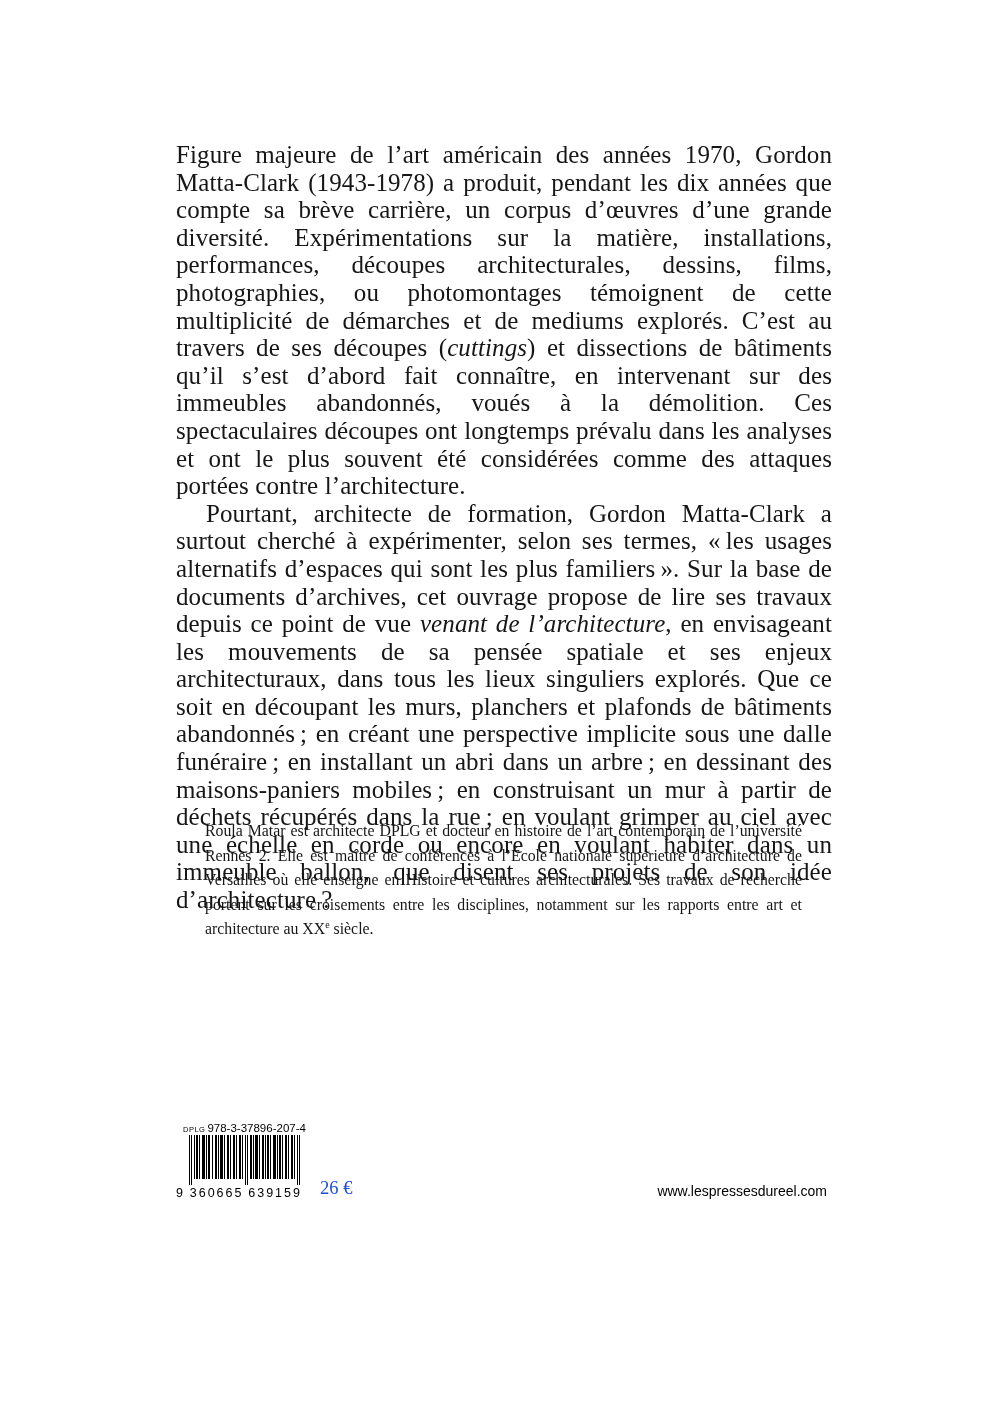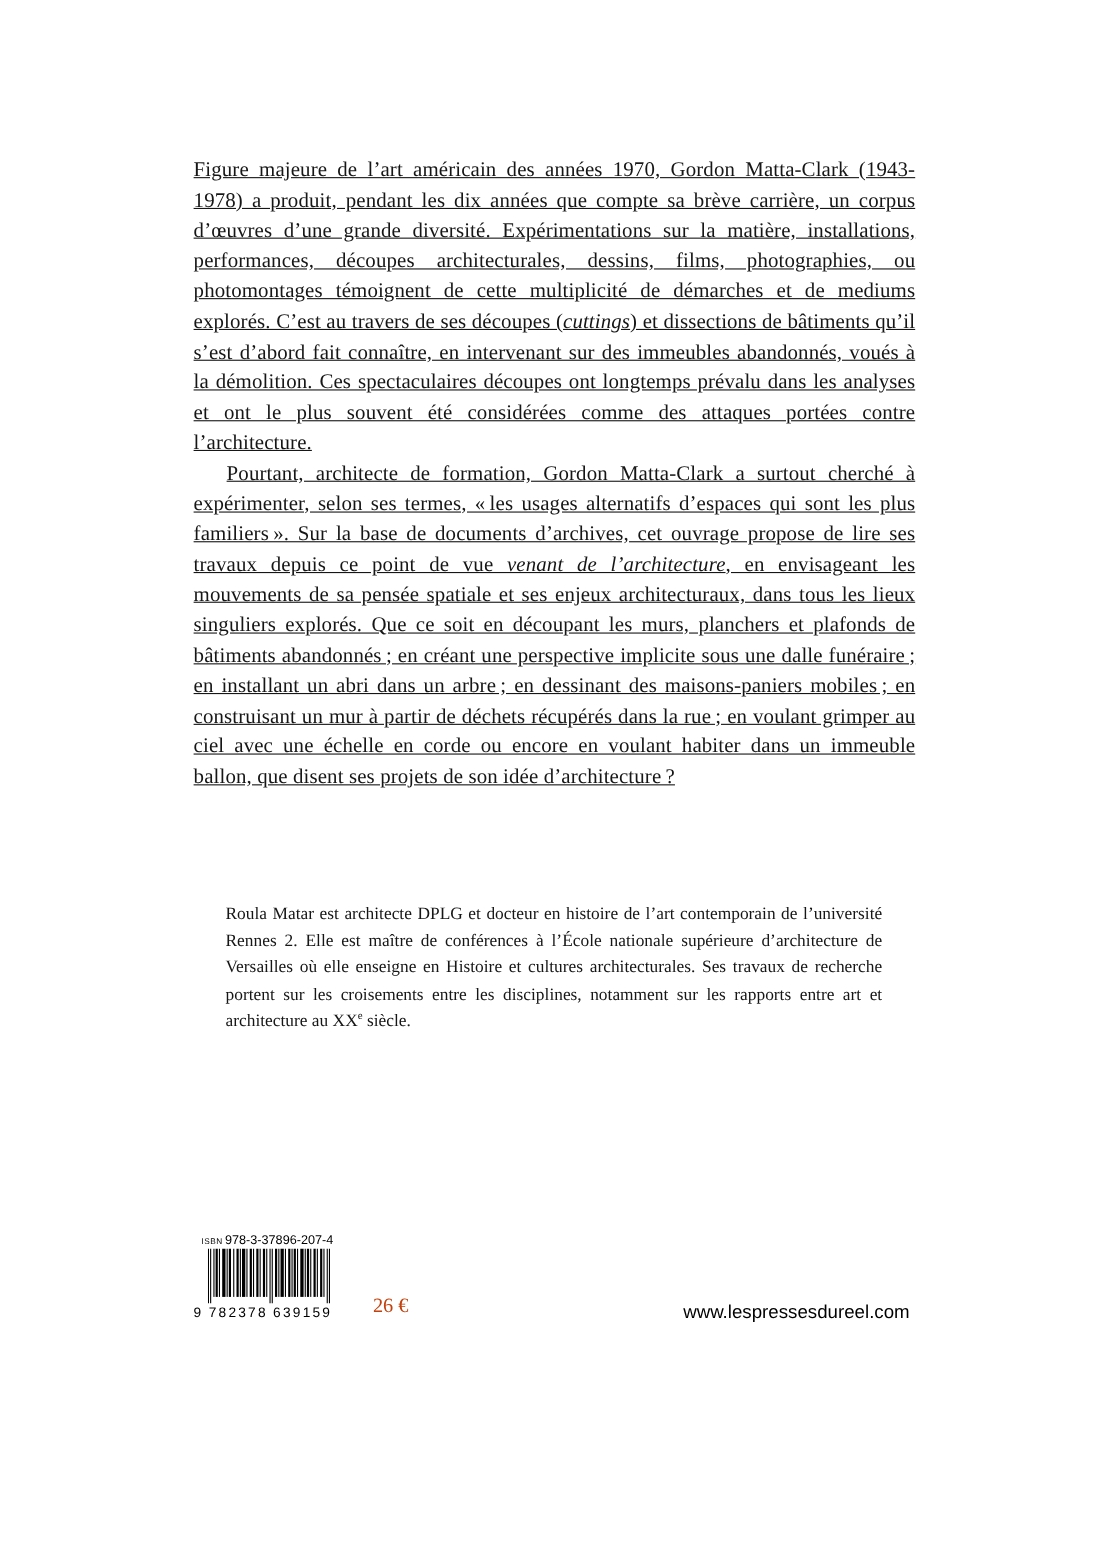--- a/index.html
+++ b/index.html
@@ -14,25 +14,24 @@
     overflow: hidden;
   }
   .text-block {
     position: absolute;
     left: 176px;
     top: 141px;
     width: 656px;
   }
   .para {
     margin: 0;
-    font-size: 19px;
+    font-size: 25px;
     line-height: 27.6px;
     text-align: justify;
     letter-spacing: 0.1px;
-    text-decoration: underline;
   }
   .para.indent { text-indent: 30px; }
   .para em { font-style: italic; }
   .bio-block {
     position: absolute;
     left: 205px;
     top: 819px;
     width: 597px;
   }
   .bio-block p {
@@ -70,49 +69,48 @@
     font-family: "Liberation Sans", sans-serif;
     font-size: 12.5px;
     letter-spacing: 2px;
     color: #000;
   }
   .price {
     position: absolute;
     left: 320px;
     top: 1178px;
     font-size: 18.5px;
-    color: #c2410c;
-    margin-left: 19px;
+    color: #1d4ed8;
   }
   .website {
     position: absolute;
     right: 171px;
     top: 1183px;
     font-family: "Liberation Sans", sans-serif;
-    font-size: 17px;
+    font-size: 14px;
     color: #000;
   }
 </style>
 </head>
 <body>
 
 <div class="page">
 
   <div class="text-block">
     <p class="para"><span>Figure majeure de l’art américain des années 1970, Gordon Matta-Clark (1943-1978) a produit, pendant les dix années que compte sa brève carrière, un corpus d’œuvres d’une grande diversité. Expérimentations sur la matière, installations, performances, découpes architecturales, dessins, films, photographies, ou photomontages témoignent de cette multiplicité de démarches et de mediums explorés. C’est au travers de ses découpes (</span><em>cuttings</em><span>) et dissections de bâtiments qu’il s’est d’abord fait connaître, en intervenant sur des immeubles abandonnés, voués à la démolition. Ces spectaculaires découpes ont longtemps prévalu dans les analyses et ont le plus souvent été considérées comme des attaques portées contre l’architecture.</span></p>
     <p class="para indent"><span>Pourtant, architecte de formation, Gordon Matta-Clark a surtout cherché à expérimenter, selon ses termes, « les usages alternatifs d’espaces qui sont les plus familiers ». Sur la base de documents d’archives, cet ouvrage propose de lire ses travaux depuis ce point de vue </span><em>venant de l’architecture</em><span>, en envisageant les mouvements de sa pensée spatiale et ses enjeux architecturaux, dans tous les lieux singuliers explorés. Que ce soit en découpant les murs, planchers et plafonds de bâtiments abandonnés ; en créant une perspective implicite sous une dalle funéraire ; en installant un abri dans un arbre ; en dessinant des maisons-paniers mobiles ; en construisant un mur à partir de déchets récupérés dans la rue ; en voulant grimper au ciel avec une échelle en corde ou encore en voulant habiter dans un immeuble ballon, que disent ses projets de son idée d’architecture ?</span></p>
   </div>
 
   <div class="bio-block">
     <p><span>Roula Matar est architecte DPLG et docteur en histoire de l’art contemporain de l’université Rennes 2. Elle est maître de conférences à l’École nationale supérieure d’architecture de Versailles où elle enseigne en Histoire et cultures architecturales. Ses travaux de recherche portent sur les croisements entre les disciplines, notamment sur les rapports entre art et architecture au XX</span><sup>e</sup><span> siècle.</span></p>
   </div>
 
   <div class="isbn-block">
     <div class="isbn-line">
-      <span class="isbn-label">ISBN</span><span>978-3-37896-207-4</span>
+      <span class="isbn-label">DPLG</span><span>978-3-37896-207-4</span>
     </div>
     <svg class="barcode-svg" width="112" height="50" viewBox="0 0 112 50" xmlns="http://www.w3.org/2000/svg">
       <g fill="#000000">
         <rect x="0" y="0" width="1" height="50"></rect>
           <rect x="2" y="0" width="1" height="50"></rect>
         <rect x="5" y="0" width="1" height="44"></rect>
           <rect x="7" y="0" width="2" height="44"></rect>
         <rect x="10" y="0" width="1" height="44"></rect>
           <rect x="13" y="0" width="3" height="44"></rect>
         <rect x="17" y="0" width="1" height="44"></rect>
@@ -145,21 +143,21 @@
         <rect x="96" y="0" width="2" height="44"></rect>
           <rect x="99" y="0" width="1" height="44"></rect>
         <rect x="102" y="0" width="2" height="44"></rect>
           <rect x="105" y="0" width="1" height="44"></rect>
         <rect x="108" y="0" width="1" height="50"></rect>
           <rect x="110" y="0" width="1" height="50"></rect>
       </g>
     </svg>
     <div class="barcode-digits">
       <span>9</span>
-      <span>782378</span>
+      <span>360665</span>
       <span>639159</span>
     </div>
   </div>
 
   <div class="price">26 €</div>
 
   <div class="website">www.lespressesdureel.com</div>
 
 </div>
 

